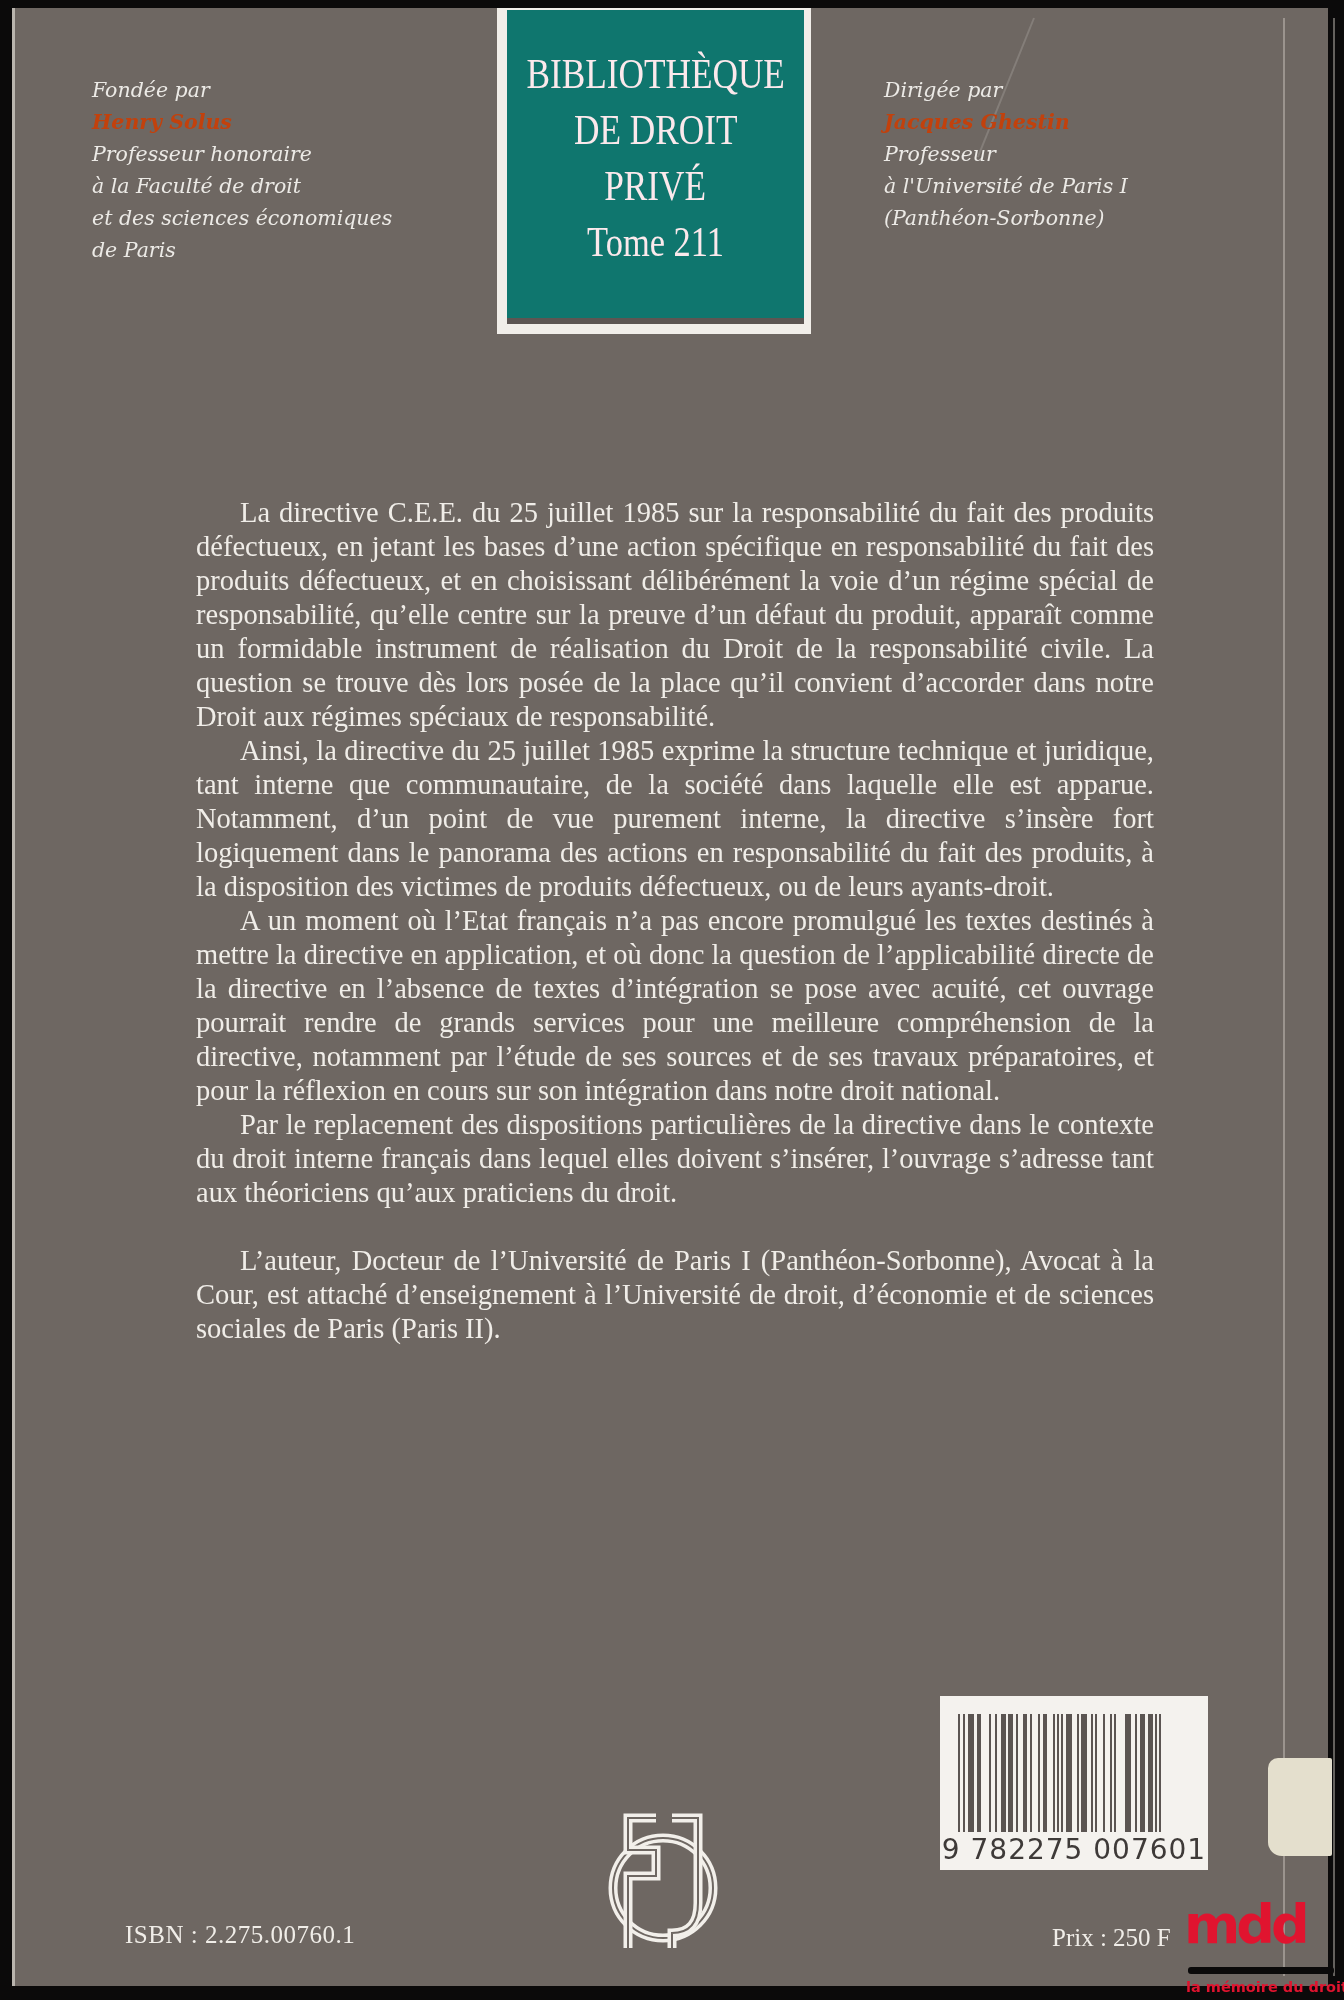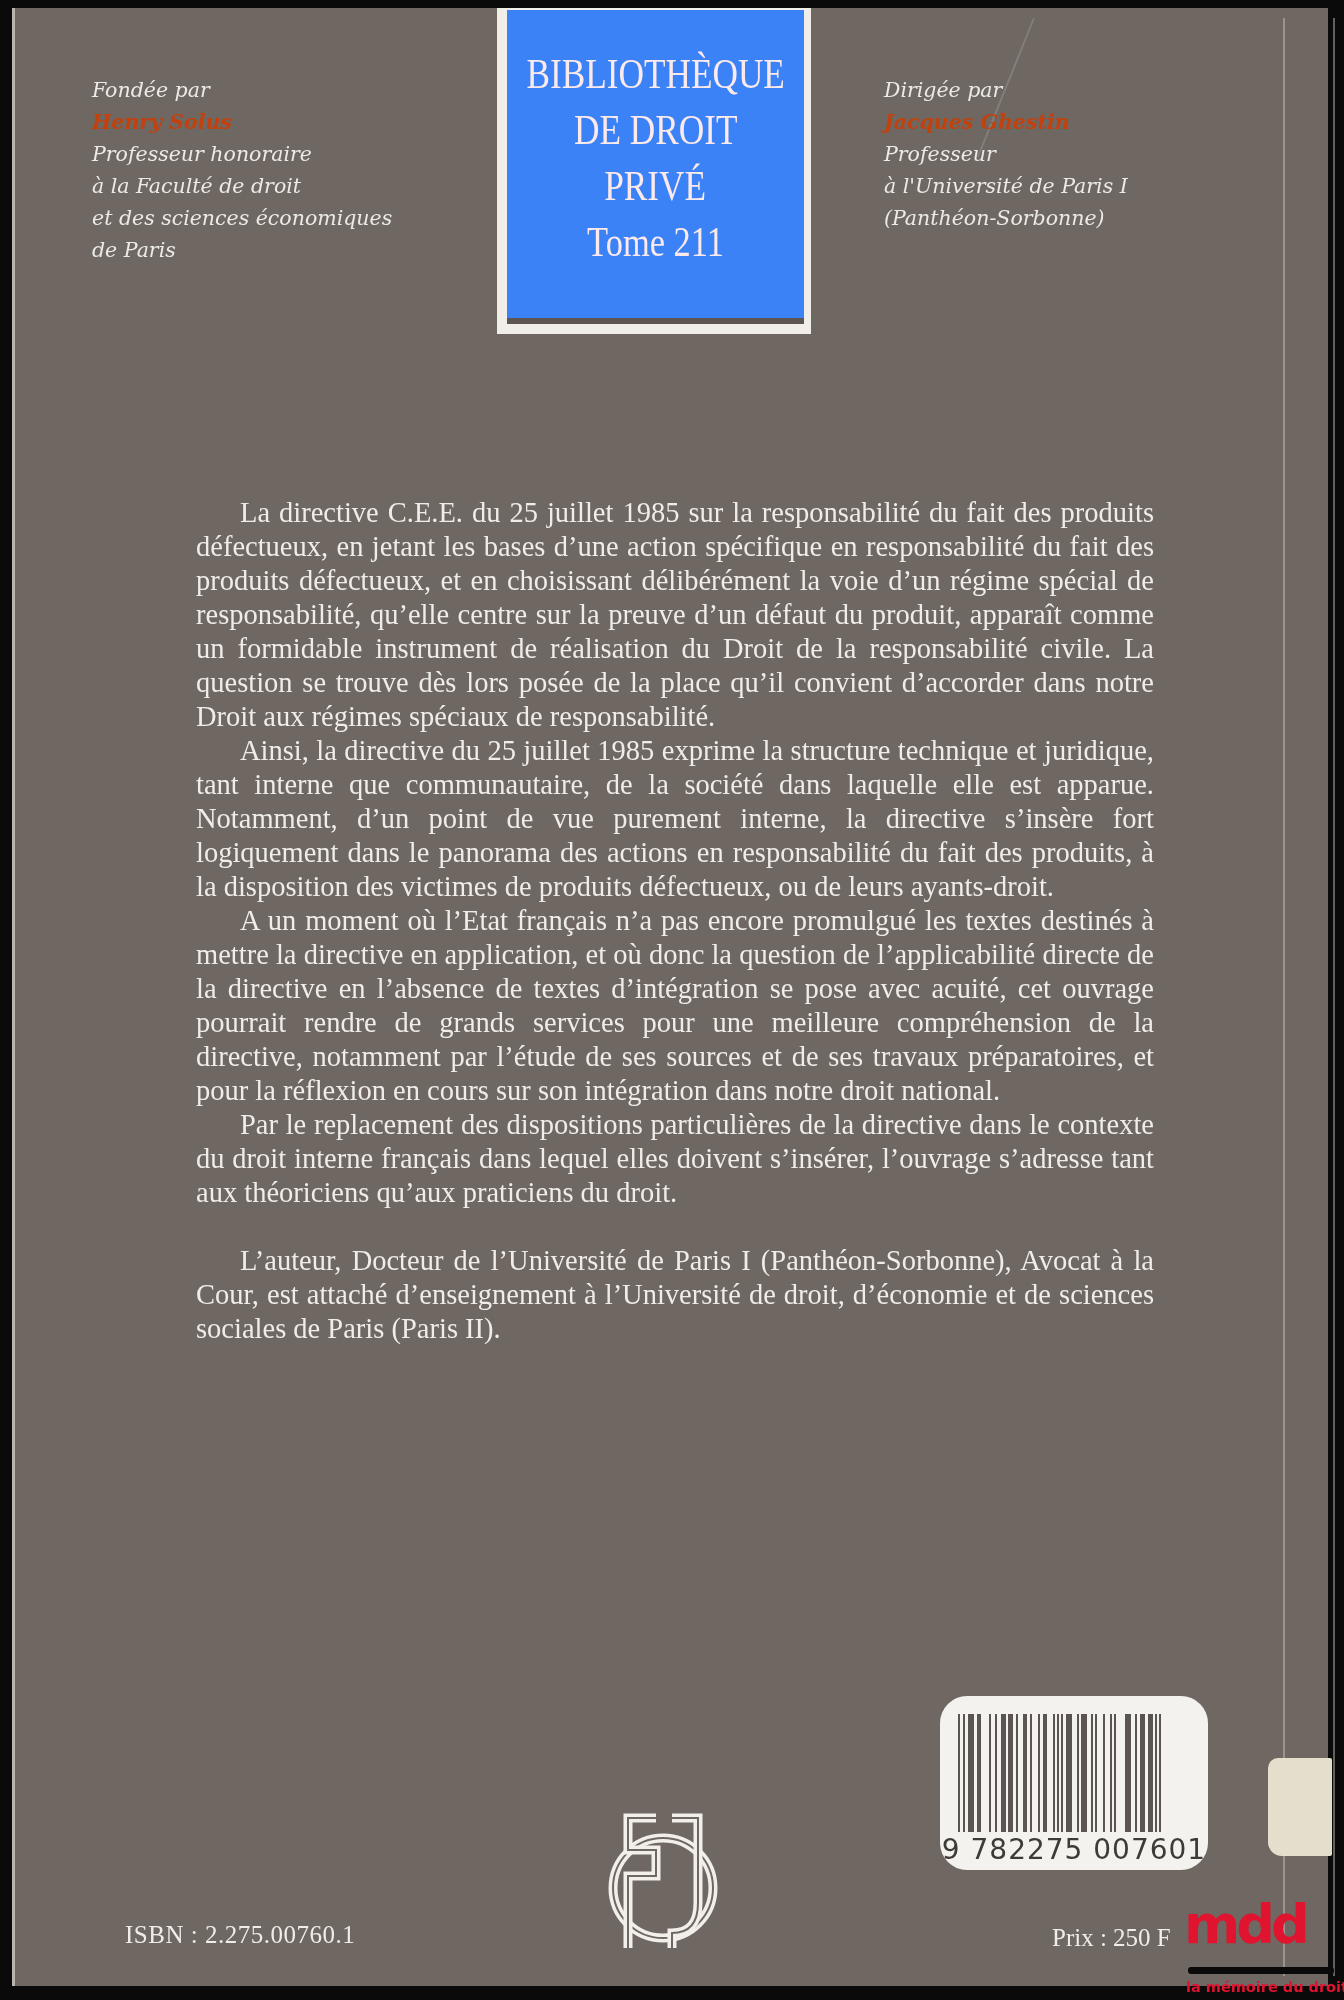--- a/index.html
+++ b/index.html
@@ -25,21 +25,21 @@
       background: rgba(200,195,190,0.25); transform: rotate(22deg); transform-origin: top;
     }
 
     
     .series-frame {
       position: absolute; left: 497px; top: 8px; width: 314px; height: 326px;
       background: #f1eee9; box-sizing: border-box;
     }
     .series-box {
       position: absolute; left: 507px; top: 10px; width: 297px; height: 308px;
-      background: #3b82f6;
+      background: #0f766e;
       box-shadow: 0 6px 0 #5c5552;
       display: flex; flex-direction: column; align-items: center; justify-content: center;
       color: #fbe9ec; text-align: center;
       padding-bottom: 12px; box-sizing: border-box;
     }
     .series-box .line {
       font-family: "Liberation Serif", serif;
       font-size: 43px; line-height: 56px; letter-spacing: 0px;
       transform: scaleX(0.82);
     }
@@ -58,21 +58,21 @@
       position: absolute; left: 196px; top: 496px; width: 958px;
       color: #f0ede8; font-size: 28.5px; line-height: 34px;
       text-align: justify;
       font-family: "Liberation Serif", serif;
     }
     .body-text p { margin: 0; text-indent: 44px; transform-origin: left; }
     .body-text p.gap { margin-top: 34px; }
 
     .barcode {
       position: absolute; left: 940px; top: 1696px; width: 268px; height: 174px;
-      background: #f4f2ee; box-sizing: border-box; border-radius: 27px;
+      background: #f4f2ee; box-sizing: border-box;
     }
     .bars {
       position: absolute; left: 18px; top: 18px; width: 236px; height: 118px;
       display: flex; align-items: stretch; gap: 0;
     }
     .bars span { display: block; background: #5b5552; height: 100%; }
     .bars span.w { background: transparent; }
     .barcode-num {
       position: absolute; left: 0; right: 0; bottom: 4px; text-align: center;
       font-family: "DejaVu Sans", sans-serif; font-size: 28px; color: #3e3a38;

